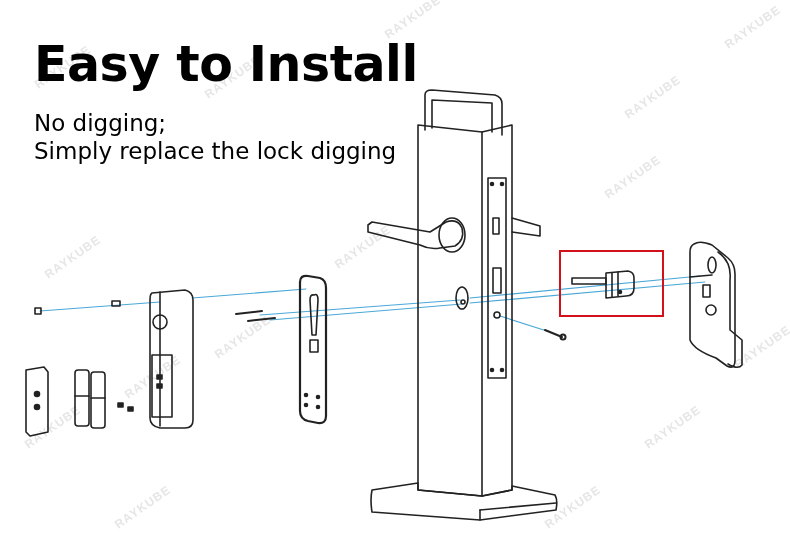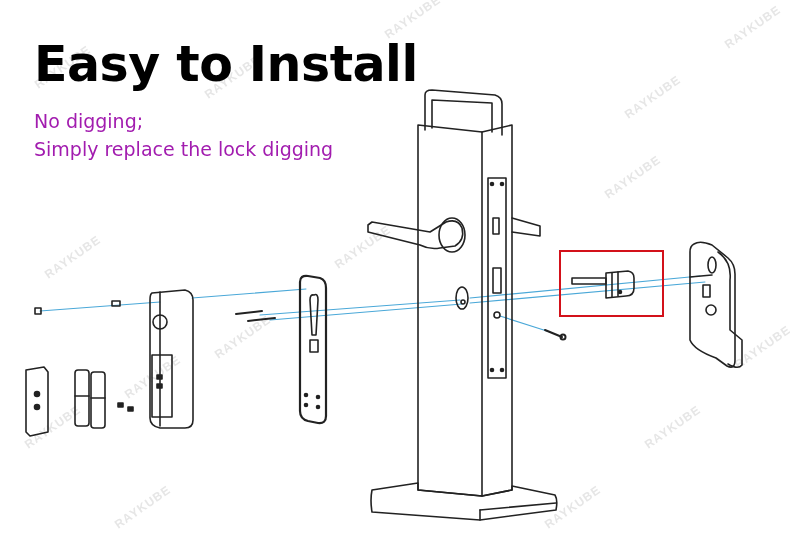--- a/index.html
+++ b/index.html
@@ -1,18 +1,18 @@
 <!DOCTYPE html>
 <html><head>
 <meta charset="utf-8">
 <style>
   html, body { margin:0; padding:0; background:#ffffff; }
   body { width:790px; height:557px; position:relative; overflow:hidden; font-family:"Liberation Sans", sans-serif; }
   .title { position:absolute; left:34px; top:36px; font-size:49px; font-weight:bold; color:#000000; letter-spacing:-0.5px; font-family:"DejaVu Sans", sans-serif; }
-  .sub { position:absolute; left:34px; font-size:19px; color:#a21caf; font-family:"DejaVu Sans", sans-serif; }
+  .sub { position:absolute; left:34px; font-size:23px; color:#000000; font-family:"DejaVu Sans", sans-serif; }
   .sub1 { top:110px; }
   .sub2 { top:138px; }
   .watermark { position:absolute; font-size:12px; color:#e6e6e6; transform:rotate(-35deg); font-weight:bold; letter-spacing:1px; pointer-events:none; }
   svg.art { position:absolute; left:0; top:0; }
   .highlight { position:absolute; left:559px; top:250px; width:105px; height:67px; border:2px solid #d3111a; box-sizing:border-box; }
 </style>
 </head>
 <body>
 
 <div class="watermark" style="left:30px;top:60px">RAYKUBE</div>

